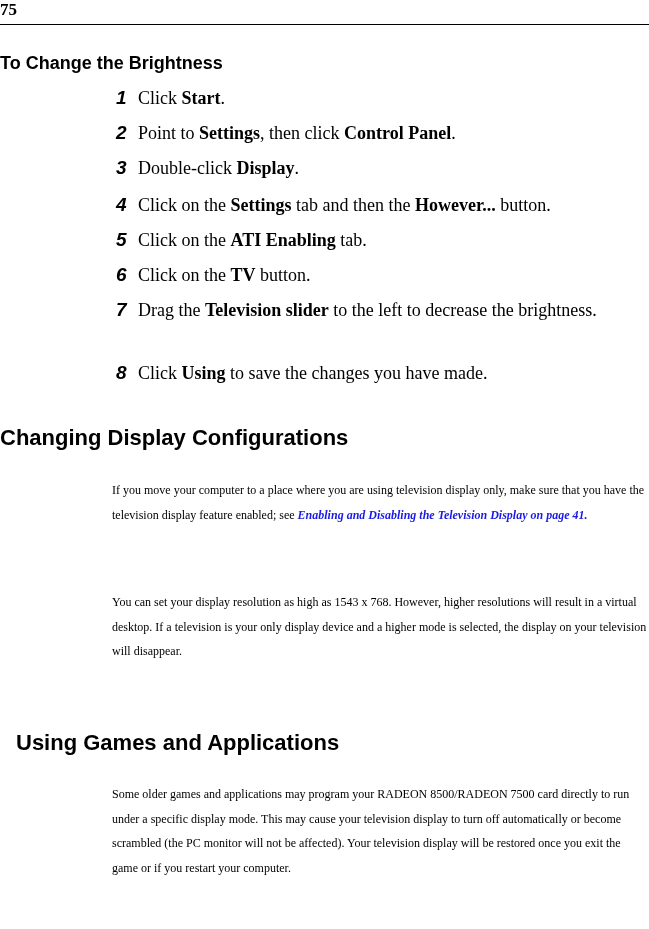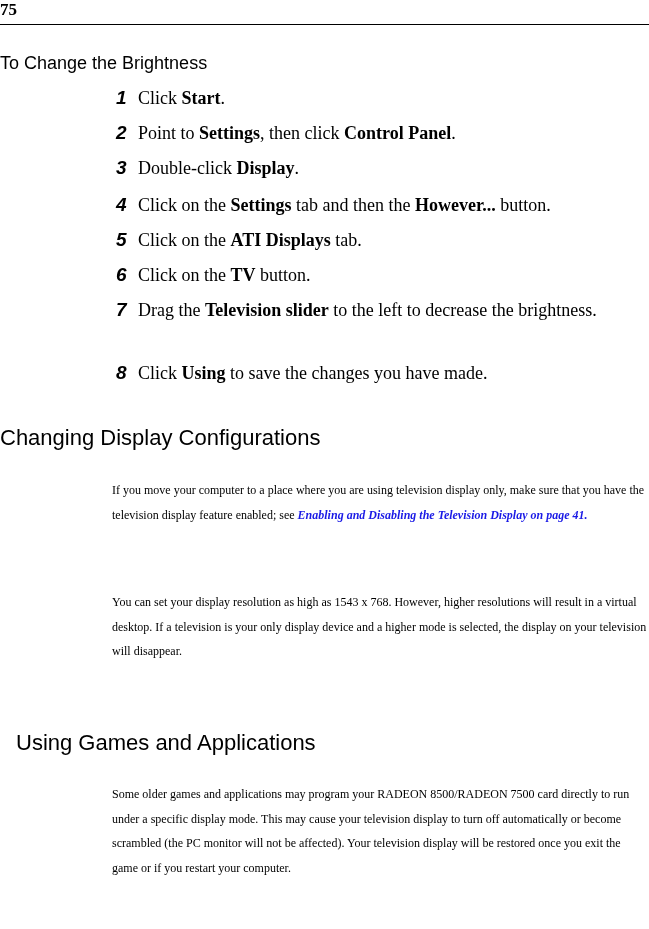--- a/index.html
+++ b/index.html
@@ -1,20 +1,20 @@
 <!DOCTYPE html>
 <html><head>
 <meta charset="utf-8">
 <style>
   html, body { margin: 0; padding: 0; background: #ffffff; }
   body { width: 649px; height: 929px; position: relative; overflow: hidden; color: #000; }
   .page-num { position: absolute; left: 0; top: 0; font-family: "Liberation Serif", serif; font-weight: bold; font-size: 17px; line-height: 20px; }
   .rule { position: absolute; left: 0; top: 24px; width: 649px; height: 1px; background: #000; }
-  .h-sub { position: absolute; left: 0; font-family: "Liberation Sans", sans-serif; font-weight: normal; font-size: 18px; line-height: 22px; }
-  .h-sec { position: absolute; left: 0; font-family: "Liberation Sans", sans-serif; font-weight: normal; font-size: 22px; line-height: 26px; }
+  .h-sub { position: absolute; left: 0; font-family: "Liberation Sans", sans-serif; font-weight: bold; font-size: 18px; line-height: 22px; }
+  .h-sec { position: absolute; left: 0; font-family: "Liberation Sans", sans-serif; font-weight: bold; font-size: 22px; line-height: 26px; }
   .step { position: absolute; left: 116px; width: 530px; font-family: "Liberation Serif", serif; font-size: 18px; line-height: 24px; }
   .step .num { position: absolute; left: 0; top: 0; font-family: "Liberation Sans", sans-serif; font-weight: bold; font-style: italic; font-size: 19px; }
   .step .txt { margin-left: 22px; display: block; }
   .para { position: absolute; left: 112px; width: 535px; font-family: "Liberation Serif", serif; font-size: 12px; line-height: 24.5px; }
   b { font-weight: bold; }
   .link { color: #1a1ae6; font-weight: bold; font-style: italic; }
 </style>
 </head>
 <body>
 
@@ -35,21 +35,21 @@
     <div class="step" style="top: 156px;">
       <span class="num">3</span>
       <span class="txt">Double-click <b>Display</b>.</span>
     </div>
     <div class="step" style="top: 193px;">
       <span class="num">4</span>
       <span class="txt">Click on the <b>Settings</b> tab and then the <b>However...</b> button.</span>
     </div>
     <div class="step" style="top: 228px;">
       <span class="num">5</span>
-      <span class="txt">Click on the <b>ATI Displays</b> tab.</span>
+      <span class="txt">Click on the <b>ATI Enabling</b> tab.</span>
     </div>
     <div class="step" style="top: 263px;">
       <span class="num">6</span>
       <span class="txt">Click on the <b>TV</b> button.</span>
     </div>
     <div class="step" style="top: 298px;">
       <span class="num">7</span>
       <span class="txt">Drag the <b>Television slider</b> to the left to decrease the brightness.</span>
     </div>
     <div class="step" style="top: 361px;">

